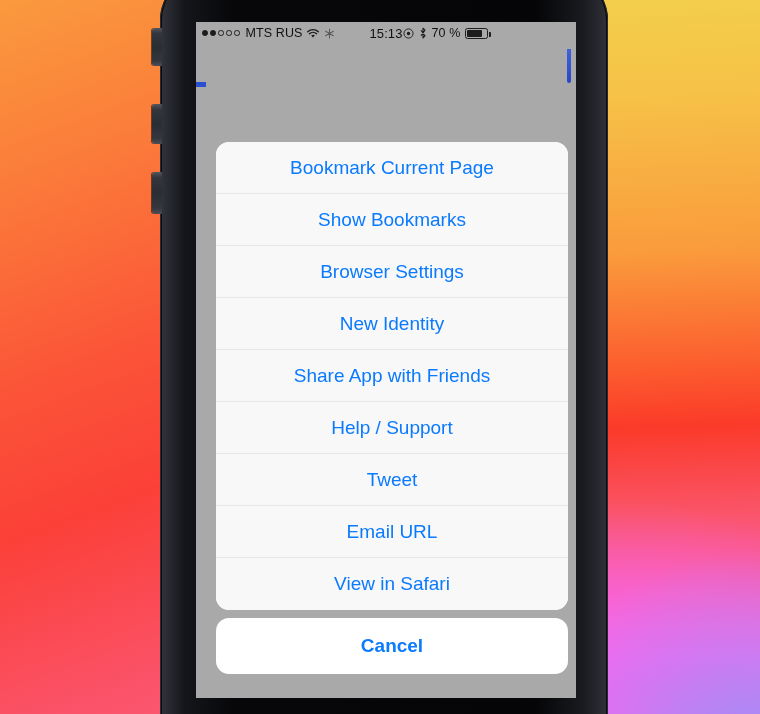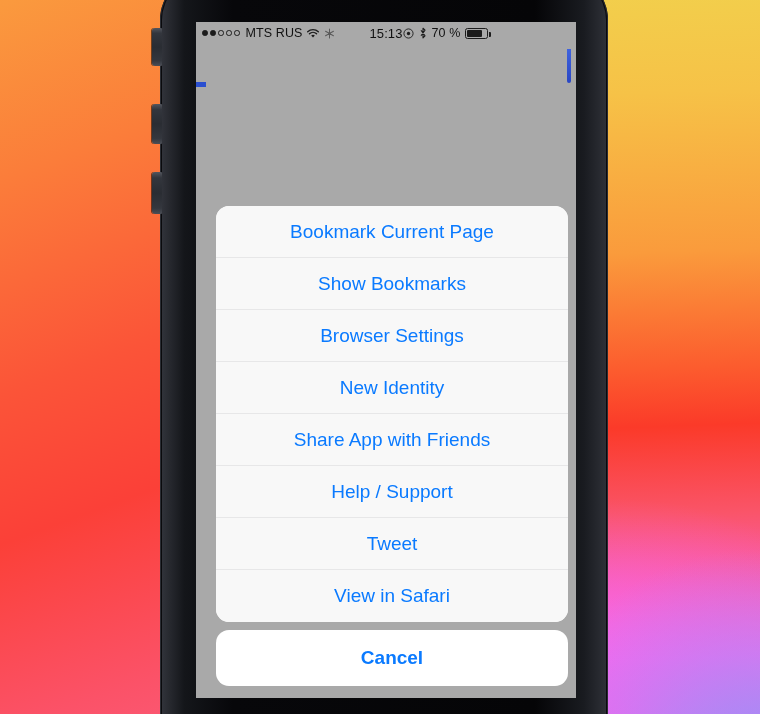--- a/index.html
+++ b/index.html
@@ -186,21 +186,21 @@
     left: 1px; top: 1px; bottom: 1px;
     width: 68%;
     background: #1c1c1c;
     border-radius: 1px;
   }
 
   
   .sheet-wrap {
     position: absolute;
     left: 12px; right: 0; bottom: 0;
-    padding: 0 8px 12px 8px;
+    padding: 0 8px 24px 8px;
     box-sizing: border-box;
     z-index: 4;
   }
   .sheet-group {
     border-radius: 13px;
     overflow: hidden;
     background: #f7f7f7;
   }
   .sheet-item {
     height: 52px;
@@ -303,20 +303,21 @@
 
       <div class="sheet-wrap">
         <div class="sheet-group">
           <div class="sheet-item">Bookmark Current Page</div>
           <div class="sheet-item">Show Bookmarks</div>
           <div class="sheet-item">Browser Settings</div>
           <div class="sheet-item">New Identity</div>
           <div class="sheet-item">Share App with Friends</div>
           <div class="sheet-item">Help / Support</div>
           <div class="sheet-item">Tweet</div>
+          <div class="sheet-item">Email URL</div>
           <div class="sheet-item">View in Safari</div>
         </div>
         <div class="cancel-btn">Cancel</div>
       </div>
 
     </div>
   </div>
 </div>
 
 </body></html>

